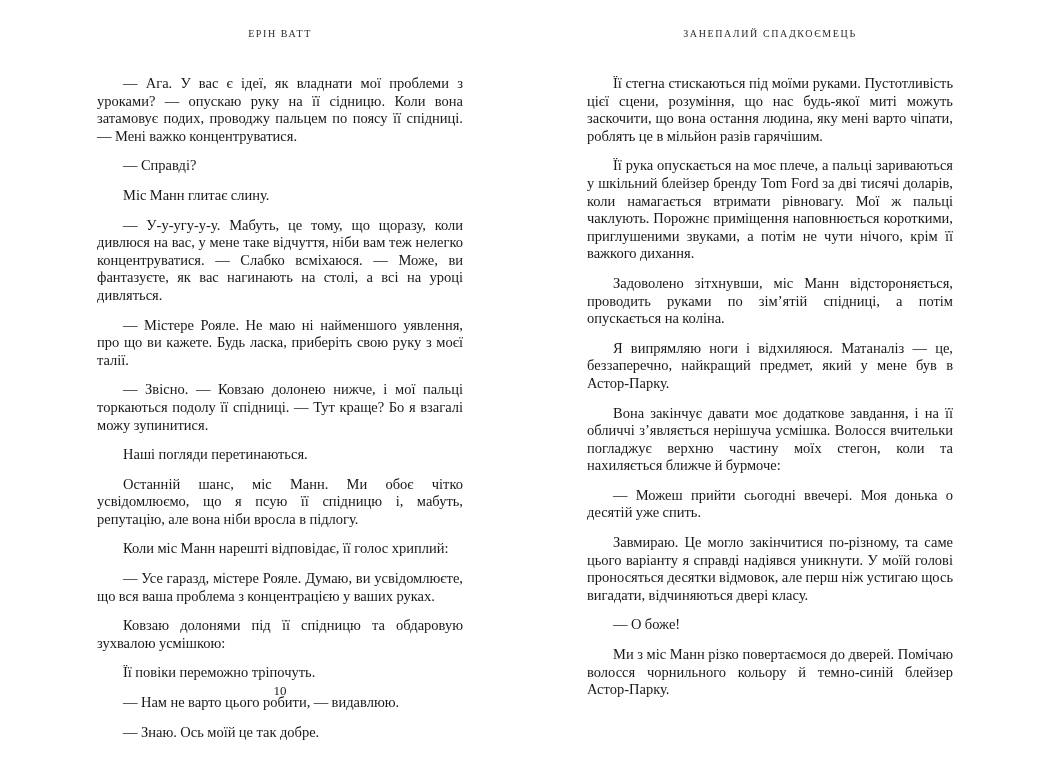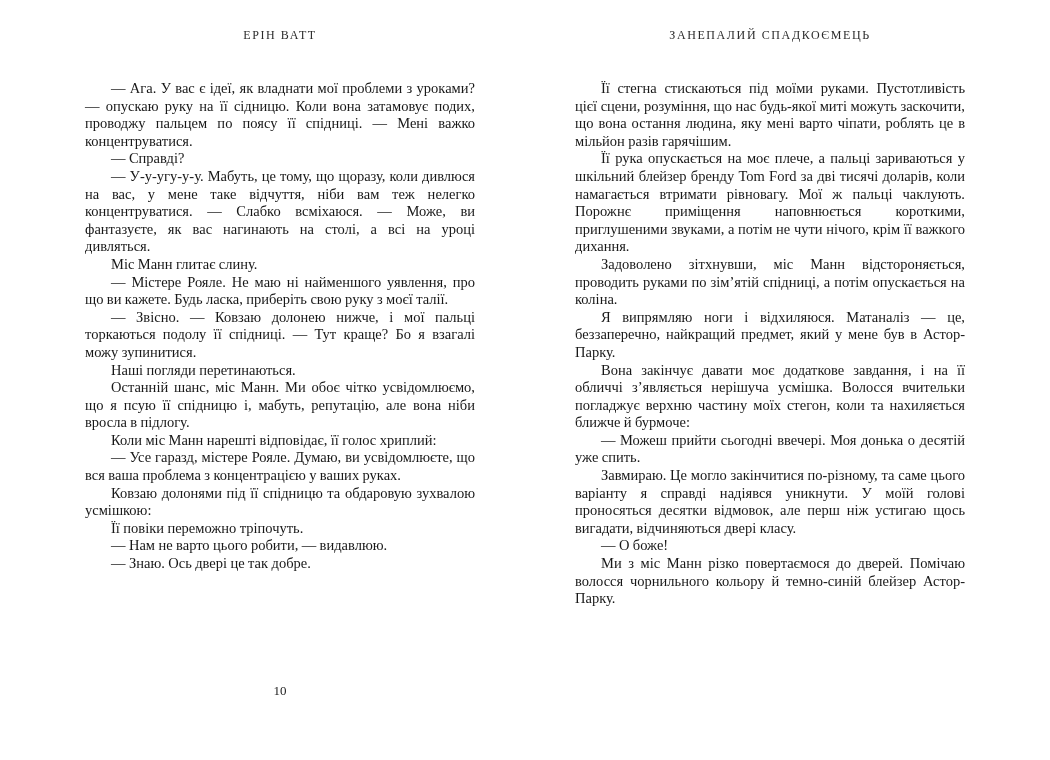--- a/index.html
+++ b/index.html
@@ -25,36 +25,36 @@
   }
   .page {
     flex: 1 1 0;
     position: relative;
     display: flex;
     flex-direction: column;
     min-width: 0;
   }
   .running-header {
     text-align: center;
-    font-size: 12px;
+    font-size: 10px;
     letter-spacing: 1.6px;
     color: #2b2b2b;
-    margin-bottom: 37px;
+    margin-bottom: 24px;
     white-space: nowrap;
   }
   .page-body {
     font-size: 14.5px;
     line-height: 17.6px;
     text-align: justify;
     hyphens: auto;
     -webkit-hyphens: auto;
     word-spacing: -0.2px;
   }
   .para {
-    margin: 0;
+    margin: 12px;
     text-indent: 26px;
   }
   .italic {
   }
   .page-number {
     position: absolute;
     bottom: 61px;
     left: 0;
     right: 0;
     text-align: center;
@@ -65,32 +65,32 @@
 </head>
 <body>
 
 <div class="spread">
 
   <div class="page">
     <div class="running-header">ЕРІН ВАТТ</div>
     <div class="page-body">
         <p class="para"><span>— Ага. У вас є ідеї, як владнати мої проблеми з уроками? — опускаю руку на її сідницю. Коли вона затамовує подих, проводжу пальцем по поясу її спідниці. — Мені важко концентруватися.</span></p>
         <p class="para"><span>— Справді?</span></p>
+        <p class="para"><span>Міс Манн глитає слину.</span></p>
         <p class="para"><span>— У-у-угу-у-у. Мабуть, це тому, що щоразу, коли дивлюся на вас, у мене таке відчуття, ніби вам теж нелегко концентруватися. — Слабко всміхаюся. — Може, ви фантазуєте, як вас нагинають на столі, а всі на уроці дивляться.</span></p>
-        <p class="para"><span>Міс Манн глитає слину.</span></p>
         <p class="para"><span>— Містере Рояле. Не маю ні найменшого уявлення, про що ви кажете. Будь ласка, приберіть свою руку з моєї талії.</span></p>
         <p class="para"><span>— Звісно. — Ковзаю долонею нижче, і мої пальці торкаються подолу її спідниці. — Тут краще? Бо я взагалі можу зупинитися.</span></p>
         <p class="para"><span>Наші погляди перетинаються.</span></p>
         <p class="para"><span class="italic">Останній шанс, міс Манн.</span><span> Ми обоє чітко усвідомлюємо, що я псую її спідницю і, мабуть, репутацію, але вона ніби вросла в підлогу.</span></p>
         <p class="para"><span>Коли міс Манн нарешті відповідає, її голос хриплий:</span></p>
         <p class="para"><span>— Усе гаразд, містере Рояле. Думаю, ви усвідомлюєте, що вся ваша проблема з концентрацією у ваших руках.</span></p>
         <p class="para"><span>Ковзаю долонями під її спідницю та обдаровую зухвалою усмішкою:</span></p>
         <p class="para"><span>Її повіки переможно тріпочуть.</span></p>
         <p class="para"><span>— Нам не варто цього робити, — видавлюю.</span></p>
-        <p class="para"><span>— Знаю. Ось двері це так добре.</span></p>
+        <p class="para"><span>— Знаю. Ось моїй це так добре.</span></p>
       </div>
     <div class="page-number">10</div>
   </div>
 
   <div class="page">
     <div class="running-header">ЗАНЕПАЛИЙ СПАДКОЄМЕЦЬ</div>
     <div class="page-body">
         <p class="para"><span>Її стегна стискаються під моїми руками. Пустотливість цієї сцени, розуміння, що нас будь-якої миті можуть заскочити, що вона остання людина, яку мені варто чіпати, роблять це в мільйон разів гарячішим.</span></p>
         <p class="para"><span>Її рука опускається на моє плече, а пальці зариваються у шкільний блейзер бренду </span><span class="italic">Tom Ford</span><span> за дві тисячі доларів, коли намагається втримати рівновагу. Мої ж пальці чаклують. Порожнє приміщення наповнюється короткими, приглушеними звуками, а потім не чути нічого, крім її важкого дихання.</span></p>
         <p class="para"><span>Задоволено зітхнувши, міс Манн відстороняється, проводить руками по зім’ятій спідниці, а потім опускається на коліна.</span></p>

